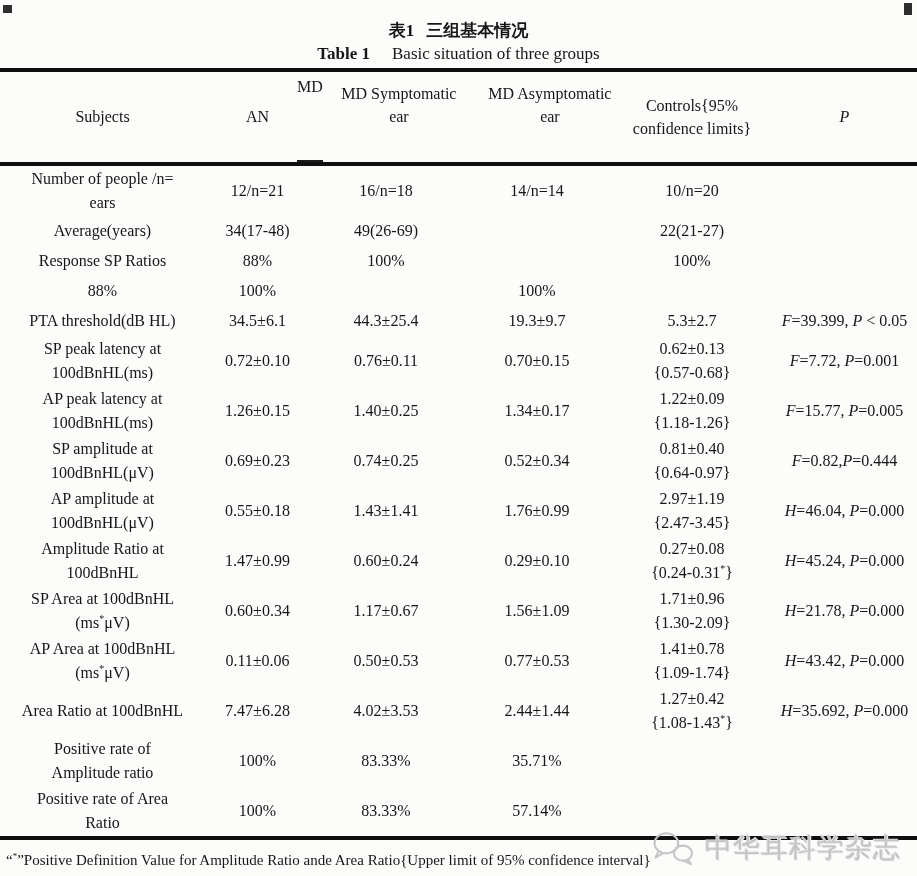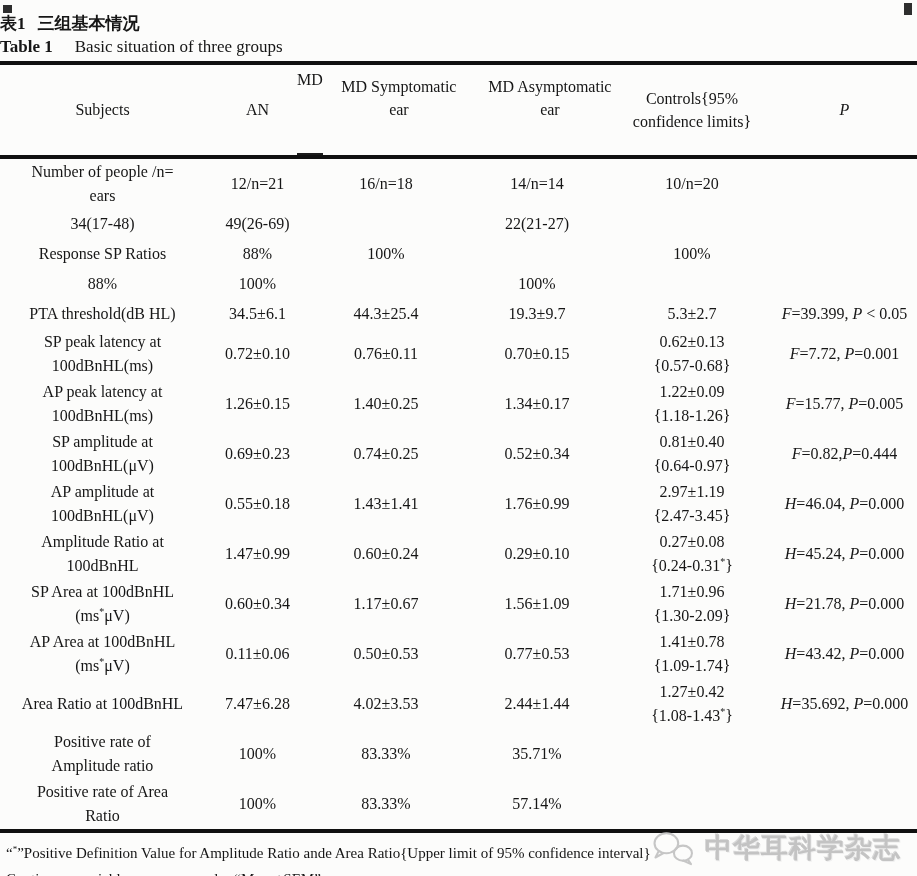--- a/index.html
+++ b/index.html
@@ -5,21 +5,21 @@
   html,body{margin:0;padding:0;}
   body{
     width:917px;height:876px;position:relative;overflow:hidden;
     background:#fcfcfb;color:#161616;
     font-family:"Liberation Serif","DejaVu Serif",serif;
     -webkit-font-smoothing:antialiased;
   }
   .grid6{display:grid;grid-template-columns:205px 105px 152px 150px 160px 145px;}
 
   
-  .titles{padding-top:13px;}
+  .titles{padding-top:20px;text-align:center;}
   .title-zh{font-weight:bold;font-size:17px;line-height:22px;}
   .title-zh .t2{margin-left:12px;}
   .title-en{font-size:17px;line-height:23px;}
   .title-en .t1{font-weight:bold;margin-right:22px;}
 
   
   .rule{height:4px;background:#101010;}
   .rule.top{margin-top:3px;}
 
   
@@ -39,21 +39,21 @@
   sup{font-size:10px;line-height:0;vertical-align:super;}
 
   
   .footnotes{margin-top:7px;padding-left:6px;font-size:15px;line-height:26px;text-align:left;}
   .footnotes sup{font-size:9px;}
 
   
   .watermark{
     position:absolute;right:16px;bottom:10px;
     display:flex;align-items:center;gap:9px;
-    color:#c3c3c3;font-size:27px;font-weight:bold;letter-spacing:1px;
+    color:#c3c3c3;font-size:27px;font-weight:normal;letter-spacing:1px;
     text-shadow:1px 1px 0 #efefef,-1px -1px 0 #d9d9d9;
     white-space:nowrap;
   }
   .watermark svg{display:block;}
 
   
   .artifact{position:absolute;background:#2e2e2e;}
   .artifact.tl{left:3px;top:5px;width:9px;height:8px;}
   .artifact.tr{right:5px;top:3px;width:8px;height:12px;}
 </style>
@@ -108,20 +108,24 @@
         <div class="cell">16/n=18</div>
         <div class="cell">14/n=14</div>
         <div class="cell">
           <span class="line">10/n=20</span>
           <span class="line"><span></span><sup></sup><span></span></span>
         </div>
         <div class="cell pcell"><span class="it"></span><span></span><span class="it"></span><span></span></div>
       </div>
 
       <div class="row grid6">
+        <div class="cell label">
+          <span class="line">Average(years)</span>
+          <span class="line"><span></span><sup></sup><span></span></span>
+        </div>
         <div class="cell">34(17-48)</div>
         <div class="cell">49(26-69)</div>
         <div class="cell"></div>
         <div class="cell">
           <span class="line">22(21-27)</span>
           <span class="line"><span></span><sup></sup><span></span></span>
         </div>
         <div class="cell pcell"><span class="it"></span><span></span><span class="it"></span><span></span></div>
       </div>
 

